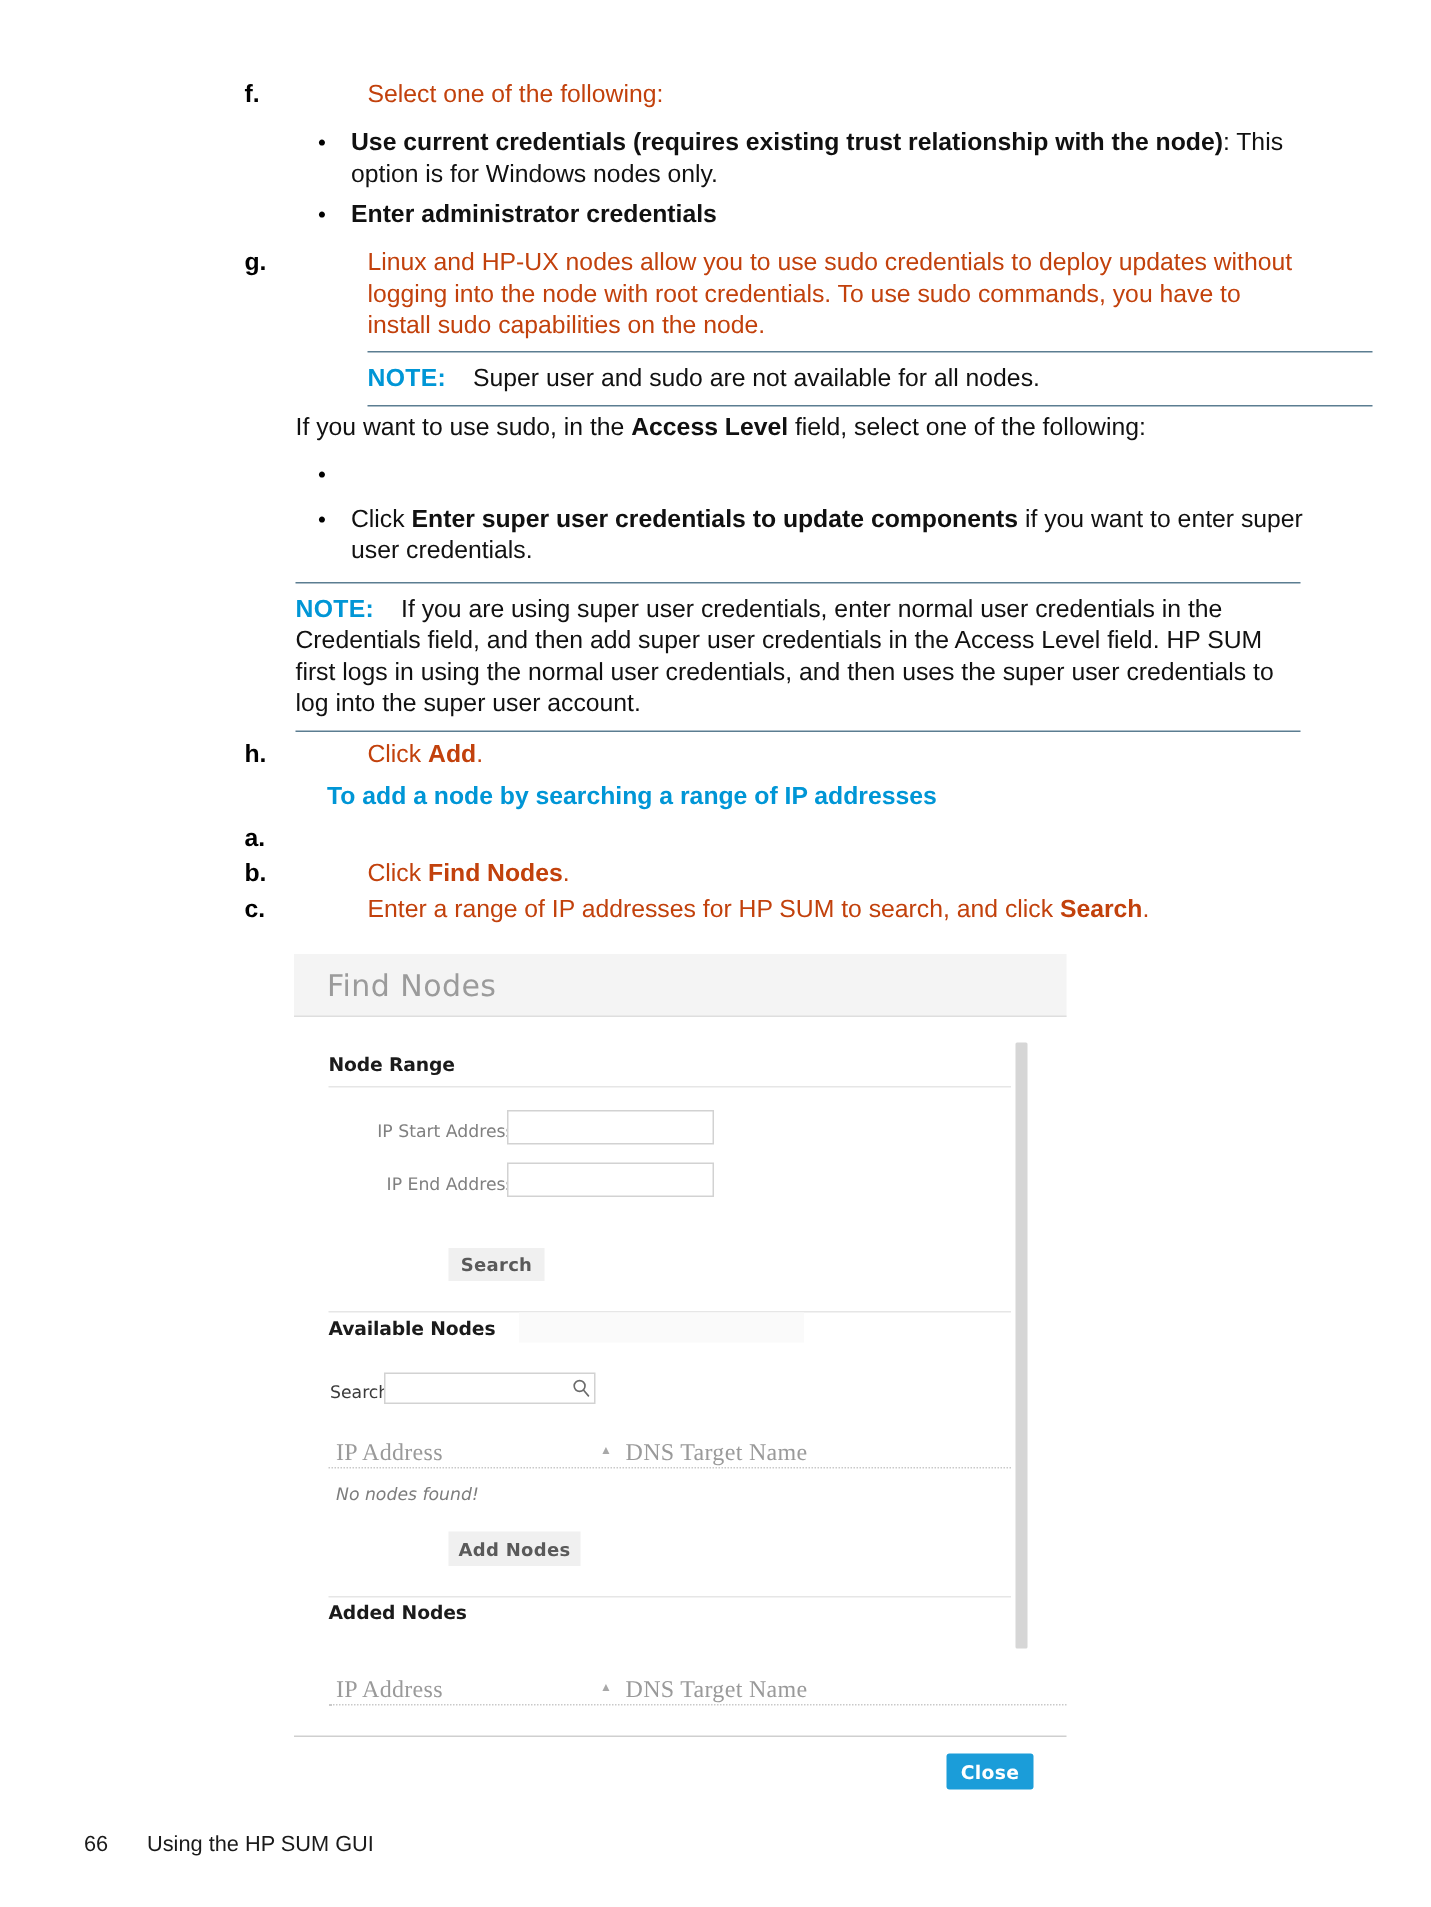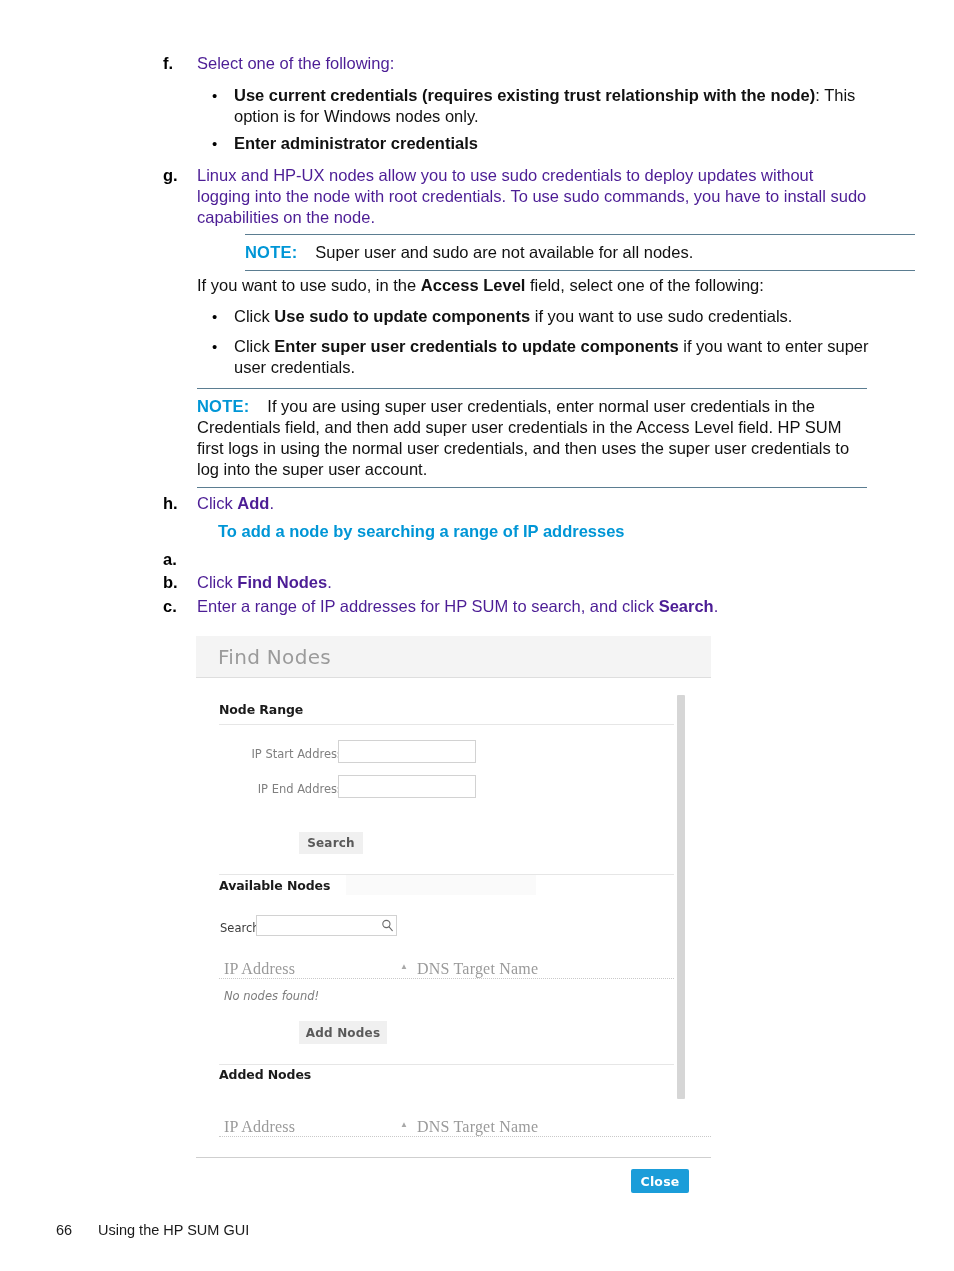--- a/index.html
+++ b/index.html
@@ -31,21 +31,22 @@
     width: 34px;
     flex: 0 0 34px;
     font-weight: bold;
     font-size: 16.5px;
     line-height: 21px;
     color: #000;
   }
   .step-body {
     font-size: 16.5px;
     line-height: 21px;
-    color: #4c1d95;
+    color: #c2410c;
+    margin-left: 48px;
   }
   .bullet-item {
     position: absolute;
     display: flex;
     align-items: flex-start;
   }
   .bullet-dot {
     width: 22px;
     flex: 0 0 22px;
     font-size: 15px;
@@ -287,21 +288,20 @@
       <span class="note-label">NOTE:</span><span class="note-gap-wide"></span><span>Super user and sudo are not available for all nodes.</span>
     </div>
   </div>
 
   <div class="para" style="left:197px; top:275px; width:672px;">
     <span>If you want to use sudo, in the </span><b>Access Level</b><span> field, select one of the following:</span>
   </div>
 
   <div class="bullet-item" style="left:212px; top:306px; width:660px;">
     <span class="bullet-dot">•</span>
-    <span class="bullet-body"><span>Click </span><b>Use sudo to update components</b><span> if you want to use sudo credentials.</span></span>
   </div>
 
   <div class="bullet-item" style="left:212px; top:336px; width:660px;">
     <span class="bullet-dot">•</span>
     <span class="bullet-body"><span>Click </span><b>Enter super user credentials to update components</b><span> if you want to enter super user credentials.</span></span>
   </div>
 
   <div class="note" style="left:197px; top:388px; width:670px;">
     <div class="note-inner">
       <span class="note-label">NOTE:</span><span class="note-gap-wide"></span><span>If you are using super user credentials, enter normal user credentials in the Credentials field, and then add super user credentials in the Access Level field. HP SUM first logs in using the normal user credentials, and then uses the super user credentials to log into the super user account.</span>

